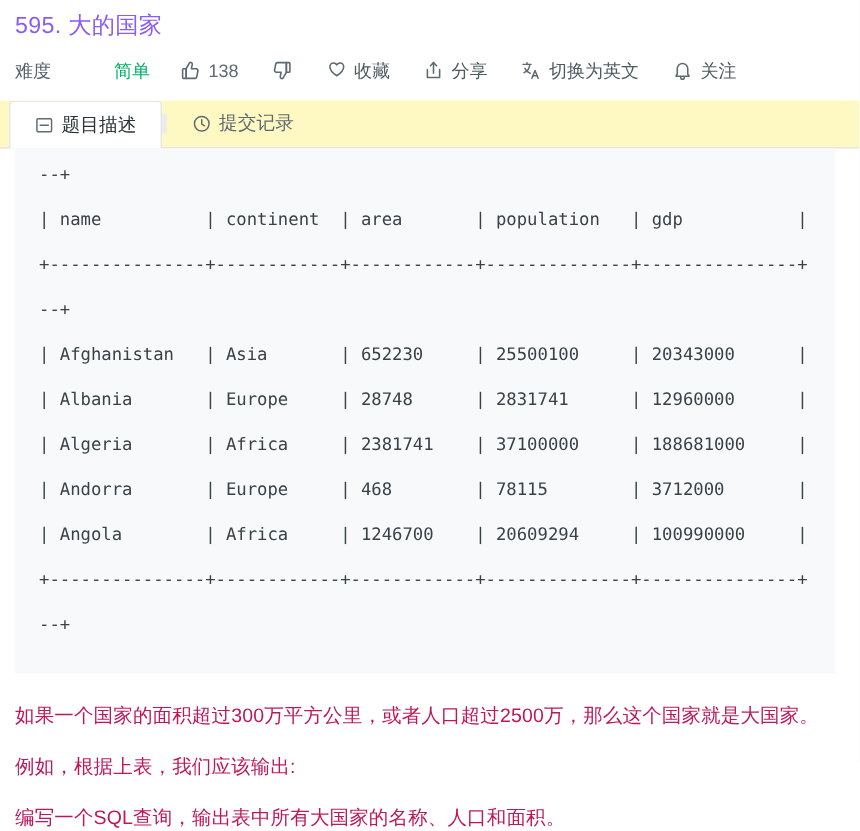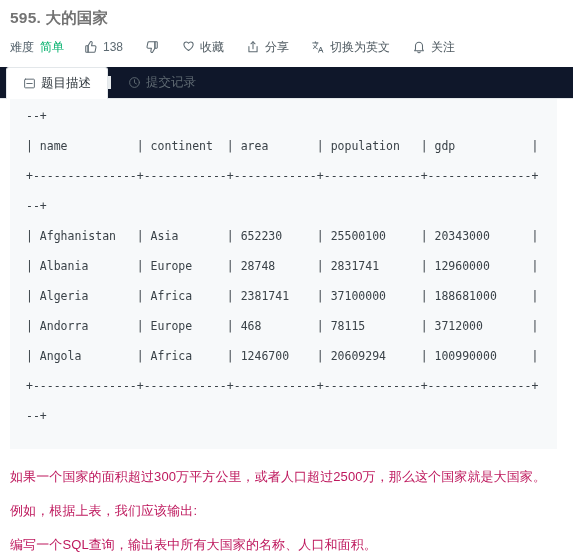--- a/index.html
+++ b/index.html
@@ -14,22 +14,22 @@
     background: #ffffff;
     font-family: "Liberation Sans", "DejaVu Sans", sans-serif;
     color: #263238;
     overflow: hidden;
     position: relative;
   }
 
   
   .page-title {
     font-size: 15.5px;
-    font-weight: 700;
-    color: #737373;
+    font-weight: 400;
+    color: #8b5cf6;
     letter-spacing: 0.2px;
     padding: 7px 0 0 10px;
     line-height: 22px;
     white-space: nowrap;
   }
 
   
   .action-bar {
     display: flex;
     align-items: center;
@@ -48,20 +48,21 @@
     cursor: pointer;
     line-height: 16px;
   }
   .action-item.plain { cursor: default; margin-right: 6px; }
   .difficulty-label { color: #52606a; font-size: 12px; text-align: center; }
   .difficulty-value {
     color: #00b06b;
     font-size: 12px;
     margin-right: 20px;
     cursor: default;
+    margin-left: 36px;
   }
   .act-icon {
     display: inline-block;
     width: 14px;
     height: 14px;
     line-height: 14px;
     flex: 0 0 auto;
     color: #5d6a72;
   }
   .act-icon svg { display:block; width:14px; height:14px; }
@@ -69,21 +70,21 @@
 
   
   .tab-strip {
     position: relative;
     display: flex;
     align-items: flex-end;
     height: 32px;
     margin-top: 6px;
     padding-left: 6px;
     border-bottom: 1px solid #e3e7ea;
-    background: #0f172a;
+    background: #fef9c3;
   }
   .tab {
     position: relative;
     display: inline-flex;
     align-items: center;
     gap: 5px;
     height: 31px;
     padding: 0 16px;
     font-size: 12.5px;
     color: #5f6a72;

